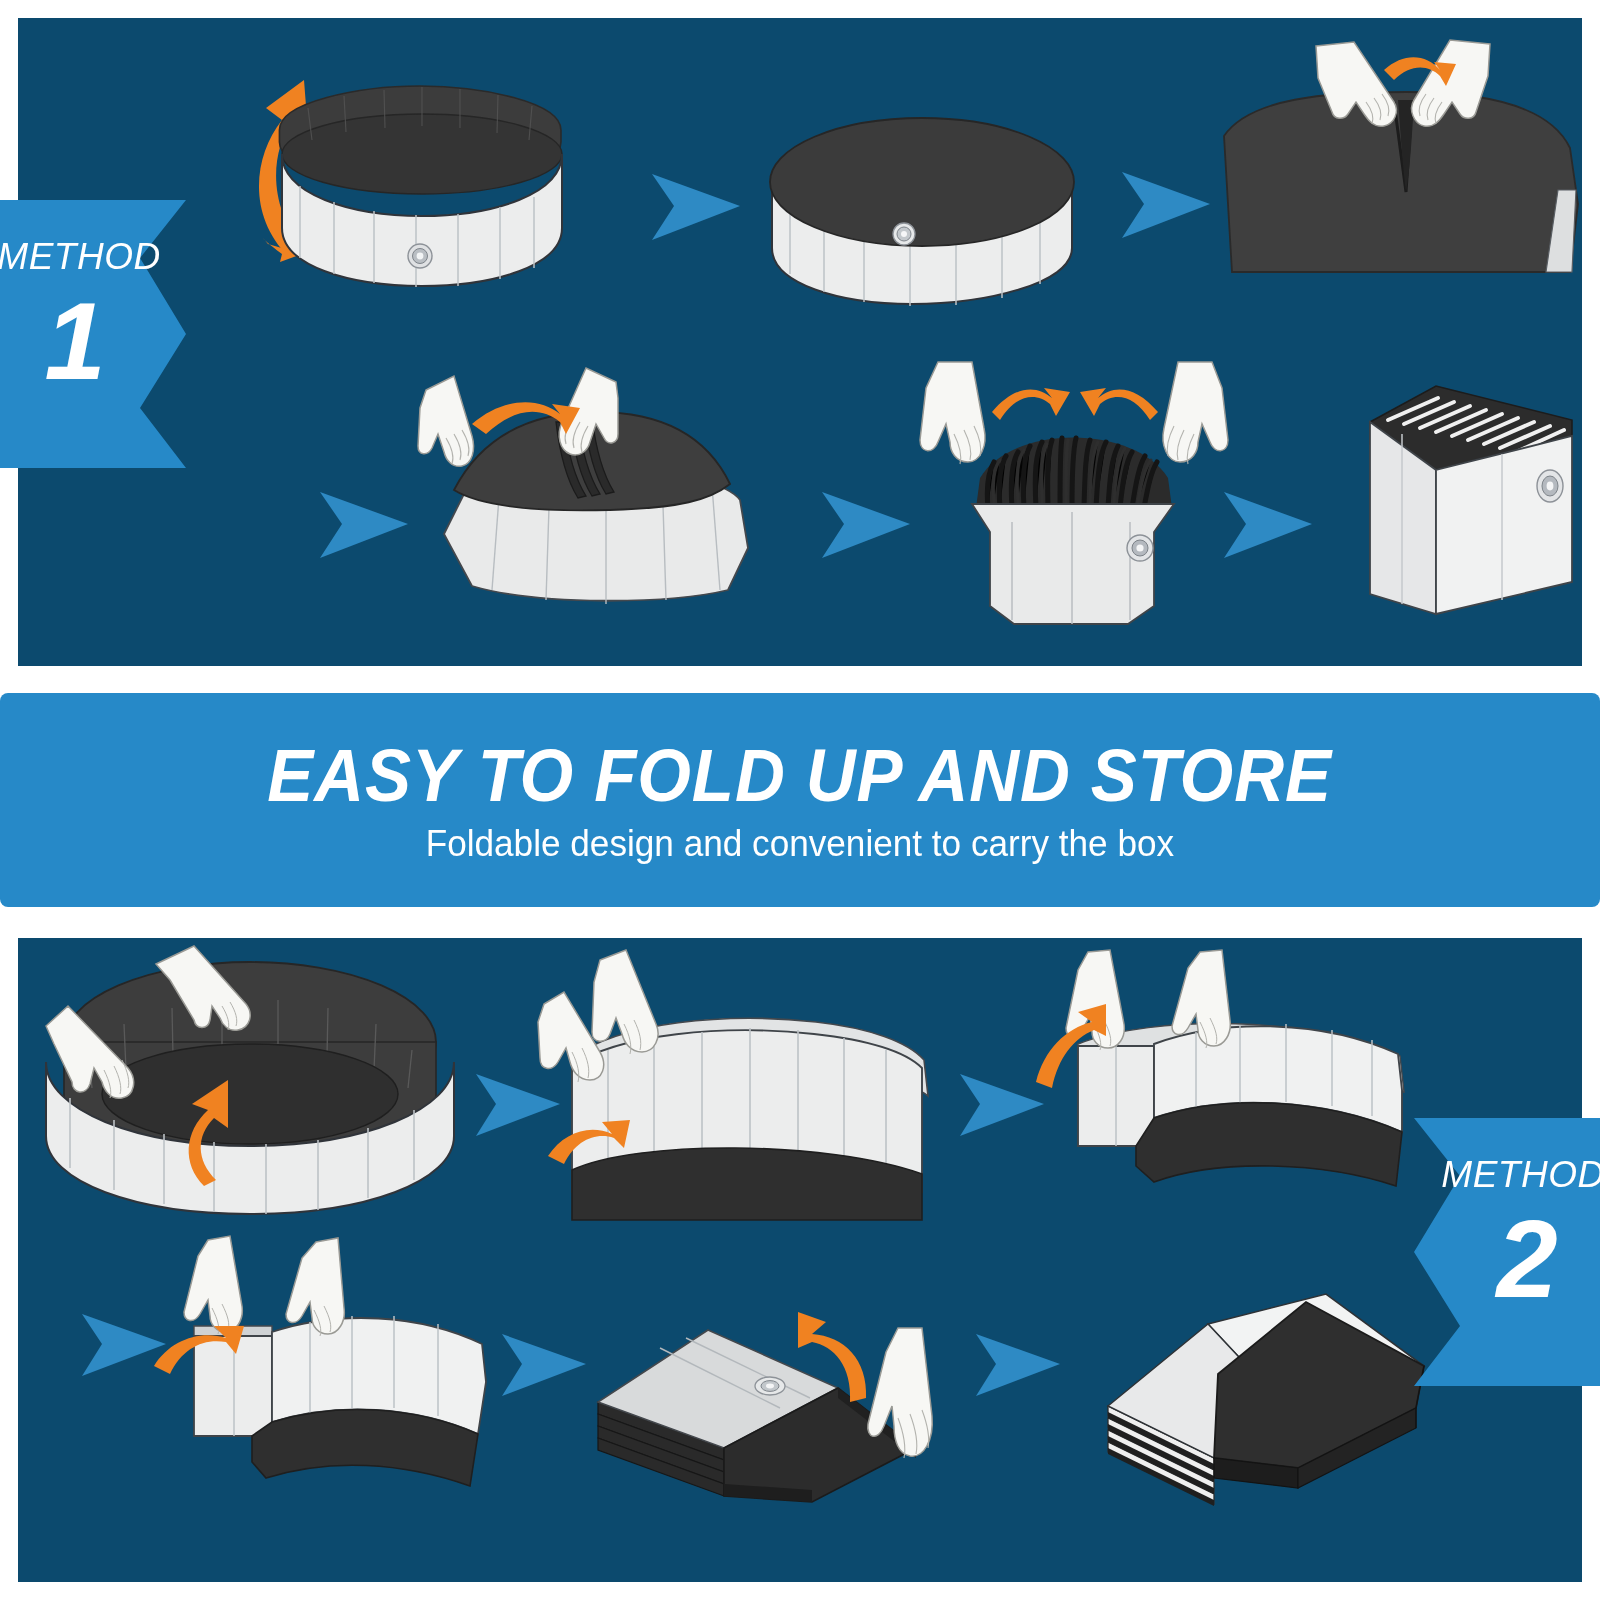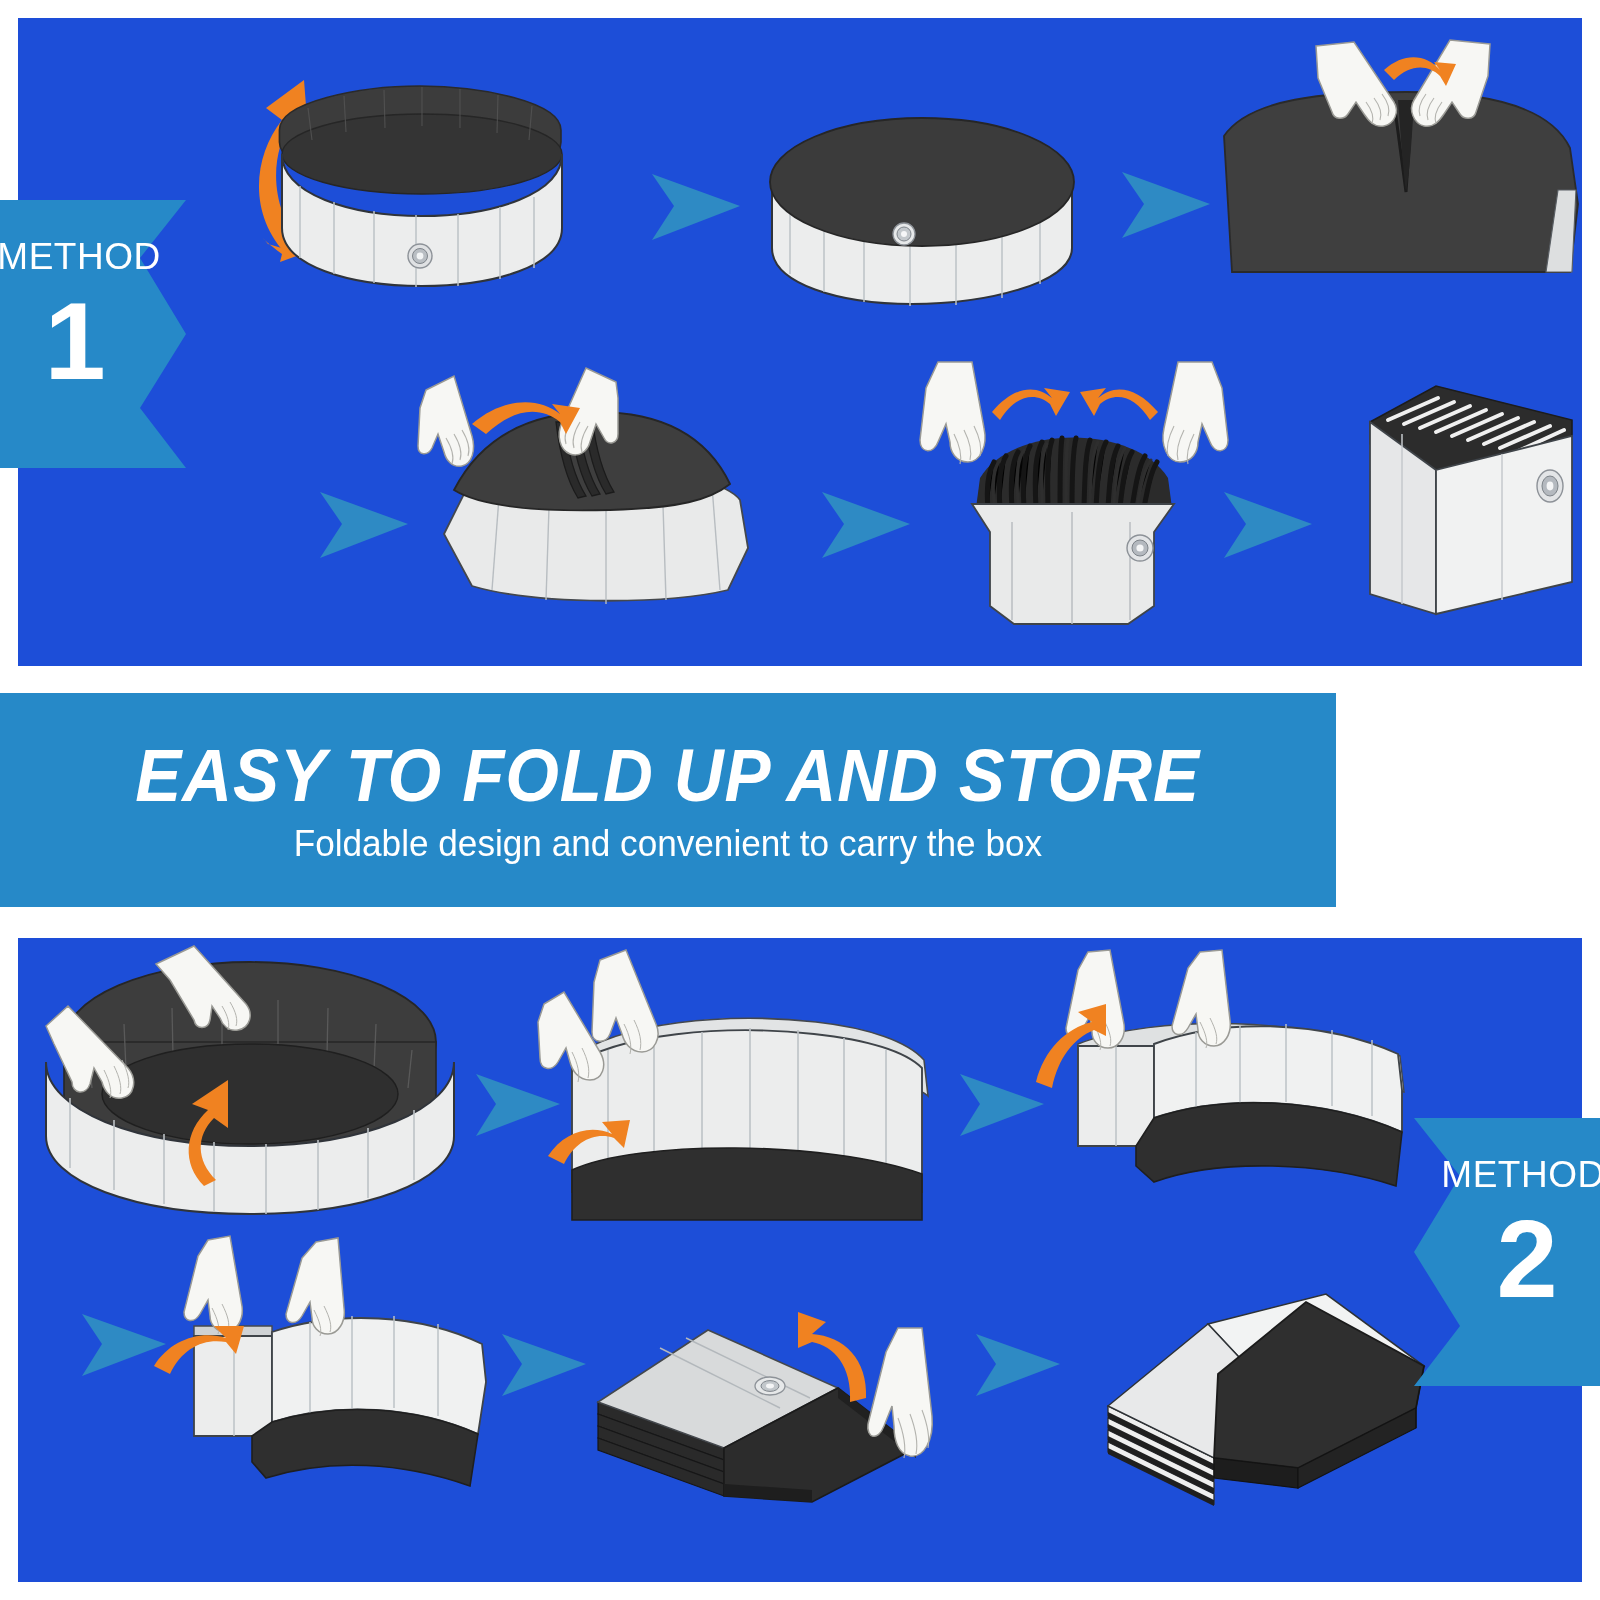--- a/index.html
+++ b/index.html
@@ -11,47 +11,49 @@
     width: 1600px;
     height: 1600px;
     font-family: "Liberation Sans", sans-serif;
     overflow: hidden;
     position: relative;
   }
 
   
   .panel {
     position: absolute;
-    background: #1d4ed8;
+    background: #0c4a6e;
+    font-style: italic;
   }
   #panel-method1 {
     left: 18px;
     top: 18px;
     width: 1564px;
     height: 648px;
   }
   #panel-method2 {
     left: 18px;
     top: 938px;
     width: 1564px;
     height: 644px;
   }
 
   
   #headline-band {
     position: absolute;
     left: 0;
     top: 693px;
-    width: 1336px;
+    width: 1600px;
     height: 214px;
     background: #2689c8;
     display: flex;
     flex-direction: column;
     align-items: center;
     justify-content: center;
+    border-radius: 8px;
   }
   #headline-band .headline {
     color: #ffffff;
     font-size: 75px;
     font-weight: bold;
     font-style: italic;
     letter-spacing: 1px;
     line-height: 1;
     transform: scaleX(0.92);
     white-space: nowrap;

